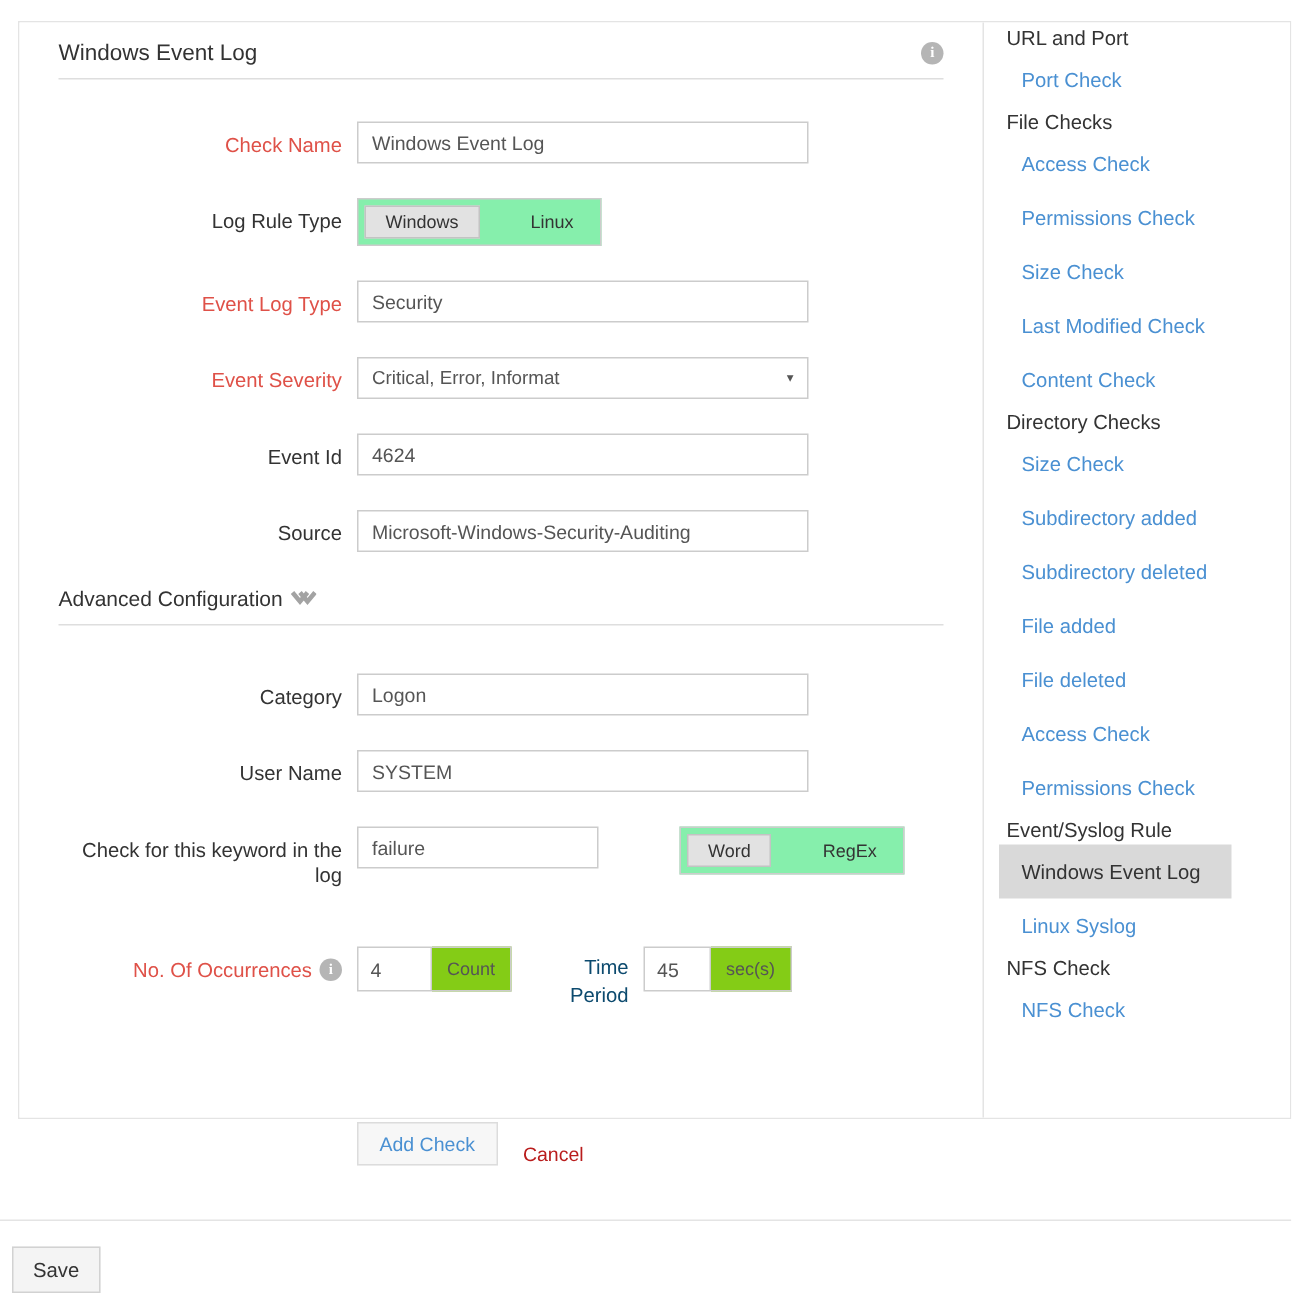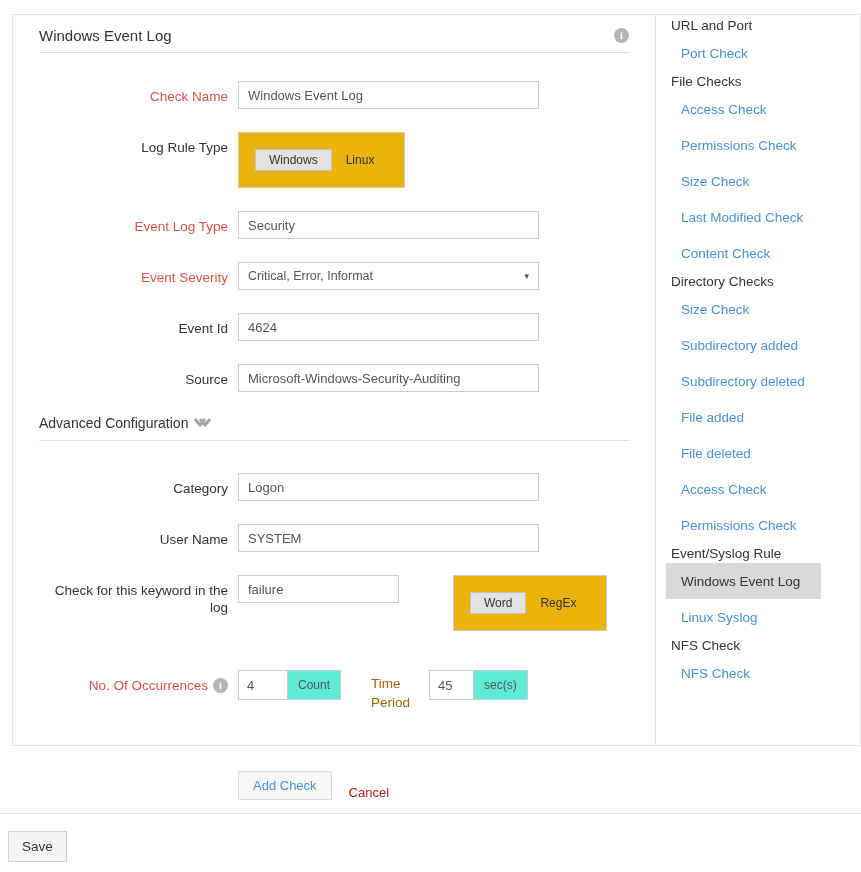--- a/index.html
+++ b/index.html
@@ -44,21 +44,21 @@
 
   input.txt {
     width:301px; height:28px; border:1px solid #ccc; background:#fff;
     padding:0 9px; font-size:13px; color:#555;
     font-family:"Liberation Sans", sans-serif; outline:none;
   }
   input.txt.small { width:161px; }
 
   
   .toggle {
-    display:inline-flex; border:1px solid #ccc; background:#eab308; padding:16px;
+    display:inline-flex; border:1px solid #ccc; background:#86efac; padding:4px;gap:20px;
   }
   .tg-opt {
     padding:3px 13px; font-size:12px; color:#333; cursor:pointer;
     border:1px solid transparent; background:transparent;
   }
   .tg-opt.sel { background:#e2e2e2; border-color:#c3c3c3; }
 
   
   .select-box {
     position:relative; width:301px; height:28px; border:1px solid #ccc;
@@ -86,26 +86,26 @@
   .occ-row { margin-top:39px; }
   .occ-label { display:inline-flex; align-items:center; justify-content:flex-end; gap:5px; width:100%; }
   .occ-ctrl { display:flex; align-items:flex-start; }
   .igroup { display:inline-flex; }
   .igroup input {
     width:50px; height:30px; border:1px solid #ccc; padding:0 8px;
     font-size:13px; color:#555; outline:none; font-family:"Liberation Sans", sans-serif;
   }
   .addon {
     height:30px; display:inline-flex; align-items:center; justify-content:center;
-    padding:0 10px; background:#5eead4; border:1px solid #ccc; border-left:none;
+    padding:0 10px; background:#84cc16; border:1px solid #ccc; border-left:none;
     font-size:12px; color:#555;
   }
   .tp-label {
-    width:48px; margin:4px 10px 0 30px; text-align:left;
-    font-size:13.5px; color:#a16207; line-height:19px;
+    width:48px; margin:4px 10px 16px 30px; text-align:right;
+    font-size:13.5px; color:#0c4a6e; line-height:19px;
   }
 
   
   .btn-row { margin-top:59px; display:flex; align-items:flex-end; }
   .btn-row .spacer { width:199px; flex:0 0 199px; }
   .btn-add {
     background:#f7f7f7; border:1px solid #dcdcdc; color:#4a90d2;
     font-size:13px; padding:6px 14px; cursor:pointer;
     font-family:"Liberation Sans", sans-serif;
   }

